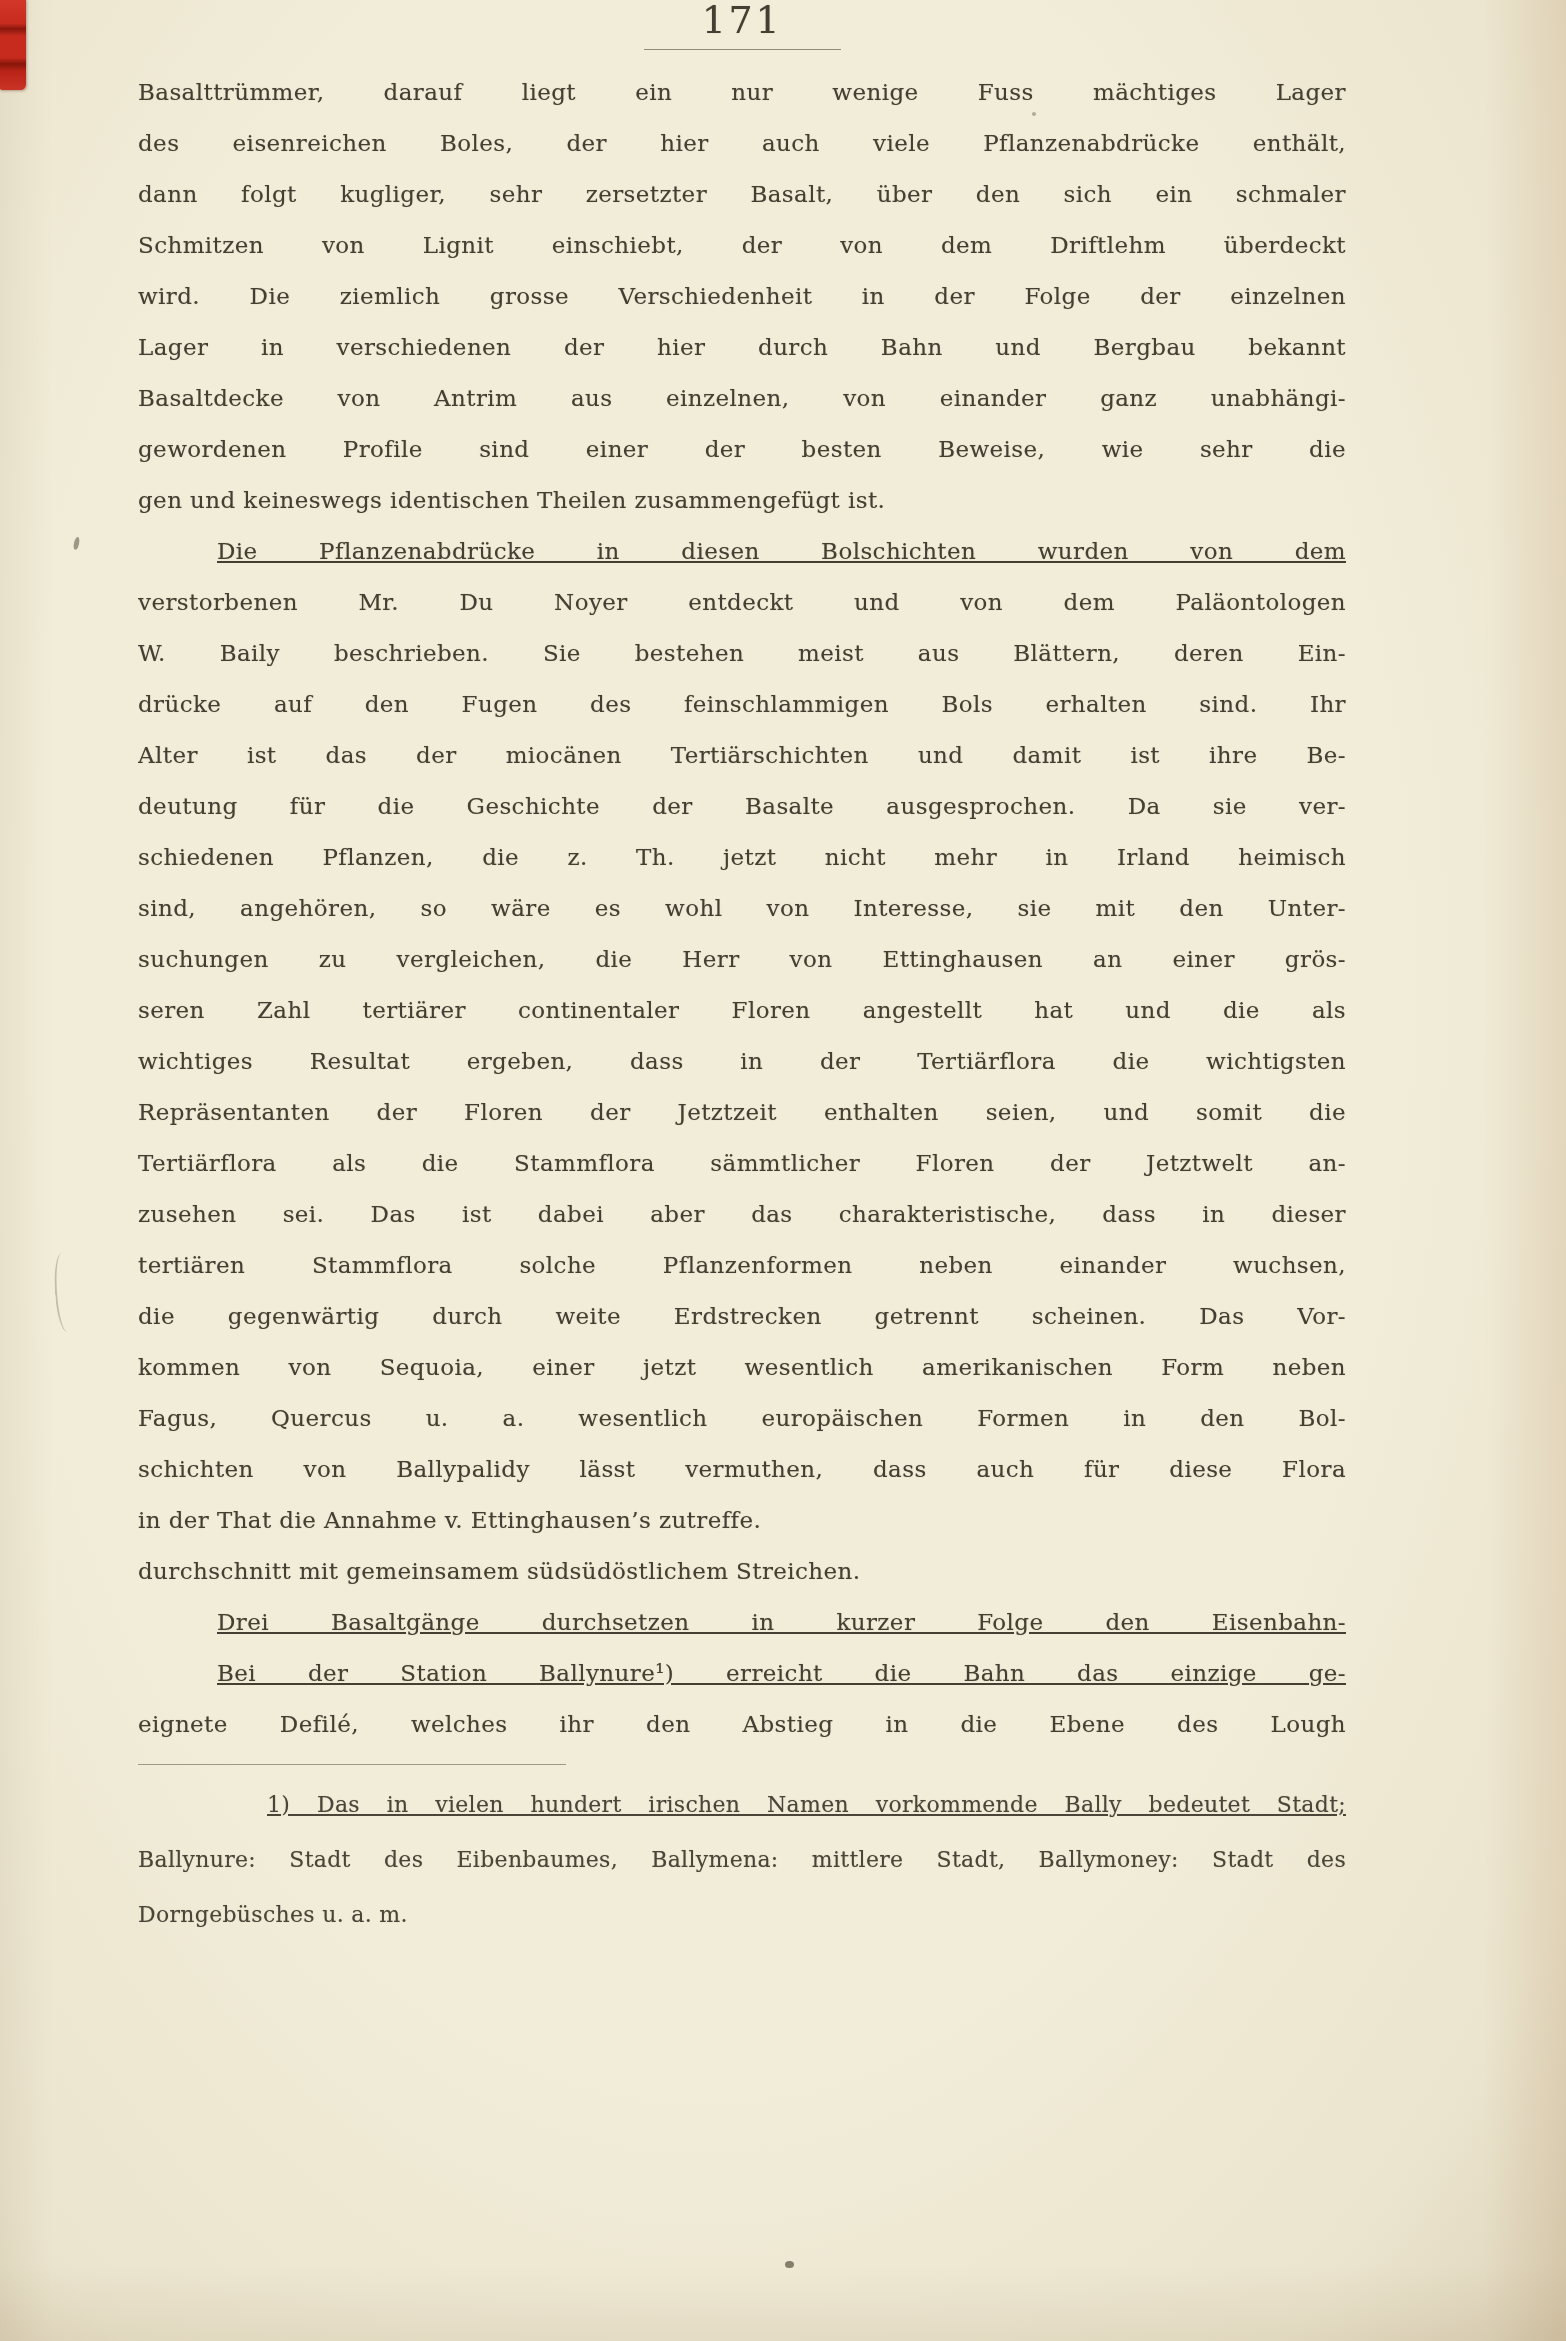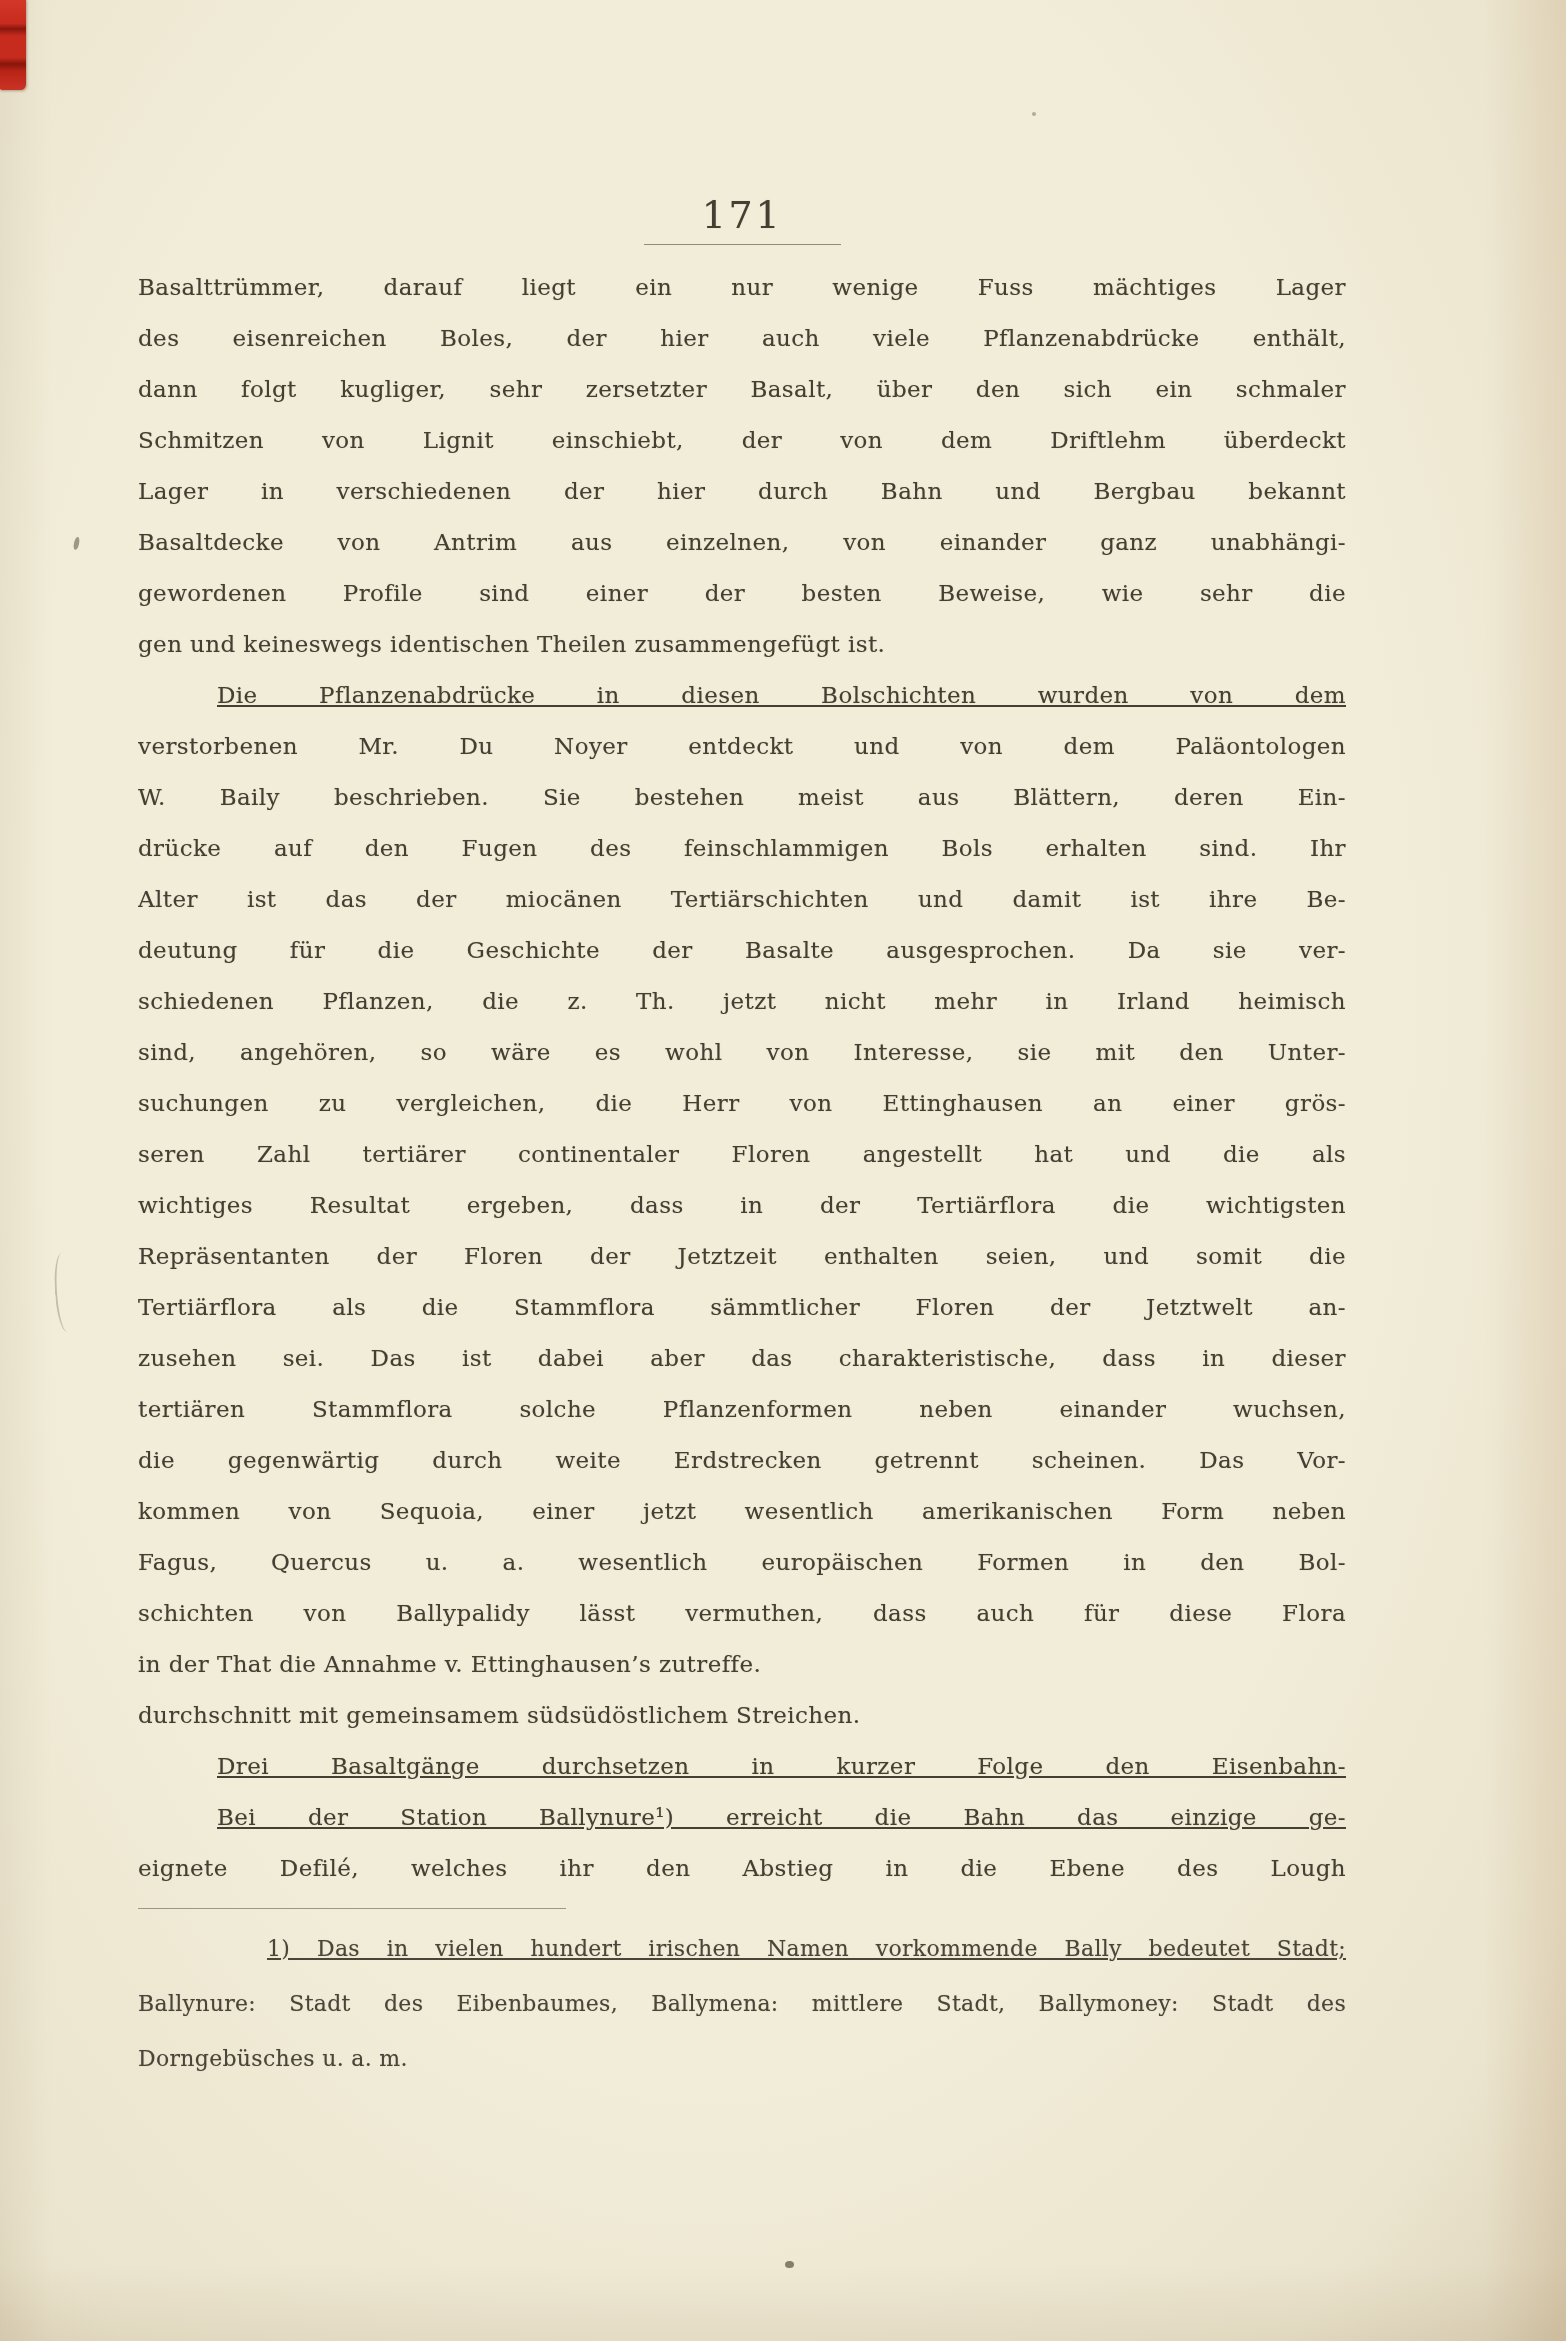--- a/index.html
+++ b/index.html
@@ -11,21 +11,21 @@
     position:relative; width:1566px; height:2342px; overflow:hidden;
     font-family:"DejaVu Serif","Liberation Serif",serif;
     color:var(--ink);
     background:
       radial-gradient(ellipse at 45% 42%, rgba(255,255,255,0) 55%, rgba(150,122,72,0.08) 85%, rgba(135,105,58,0.20) 100%),
       linear-gradient(90deg, rgba(120,95,55,0.08) 0px, rgba(0,0,0,0) 52px, rgba(0,0,0,0) 1484px, rgba(170,120,70,0.16) 1566px),
       linear-gradient(0deg, rgba(130,100,55,0.10) 0px, rgba(0,0,0,0) 78px),
       var(--paper);
   }
   .text-block{position:absolute; left:138px; top:0; width:1208px;}
-  .pagenum-wrap{margin-top:195px; text-align:center;}
+  .pagenum-wrap{text-align:center;}
   .pagenum{
     font-size:38px; letter-spacing:2.6px; color:var(--ink);
     display:inline-block; line-height:40px;
     text-shadow:0 0 0.9px rgba(70,60,45,.4);
   }
   .pagenum-rule{
     width:197px; height:0; border-bottom:1.7px solid var(--rule);
     margin:8.6px auto 0 auto; opacity:.75;
   }
   .body-text{margin-top:17px;}
@@ -88,20 +88,21 @@
       <span class="pagenum">171</span>
       <div class="pagenum-rule"></div>
     </div>
 
     <div class="body-text">
 
     <div class="line">Basalttrümmer, darauf liegt ein nur wenige Fuss mächtiges Lager</div>
         <div class="line">des eisenreichen Boles, der hier auch viele Pflanzenabdrücke enthält,</div>
         <div class="line">dann folgt kugliger, sehr zersetzter Basalt, über den sich ein schmaler</div>
         <div class="line">Schmitzen von Lignit einschiebt, der von dem Driftlehm überdeckt</div>
+        <div class="line">wird. Die ziemlich grosse Verschiedenheit in der Folge der einzelnen</div>
         <div class="line">Lager in verschiedenen der hier durch Bahn und Bergbau bekannt</div>
         <div class="line">Basaltdecke von Antrim aus einzelnen, von einander ganz unabhängi-</div>
         <div class="line">gewordenen Profile sind einer der besten Beweise, wie sehr die</div>
         <div class="line no-just">gen und keineswegs identischen Theilen zusammengefügt ist.</div>
         <div class="line indent">Die Pflanzenabdrücke in diesen Bolschichten wurden von dem</div>
         <div class="line">verstorbenen Mr. Du Noyer entdeckt und von dem Paläontologen</div>
         <div class="line">W. Baily beschrieben. Sie bestehen meist aus Blättern, deren Ein-</div>
         <div class="line">drücke auf den Fugen des feinschlammigen Bols erhalten sind. Ihr</div>
         <div class="line">Alter ist das der miocänen Tertiärschichten und damit ist ihre Be-</div>
         <div class="line">deutung für die Geschichte der Basalte ausgesprochen. Da sie ver-</div>

